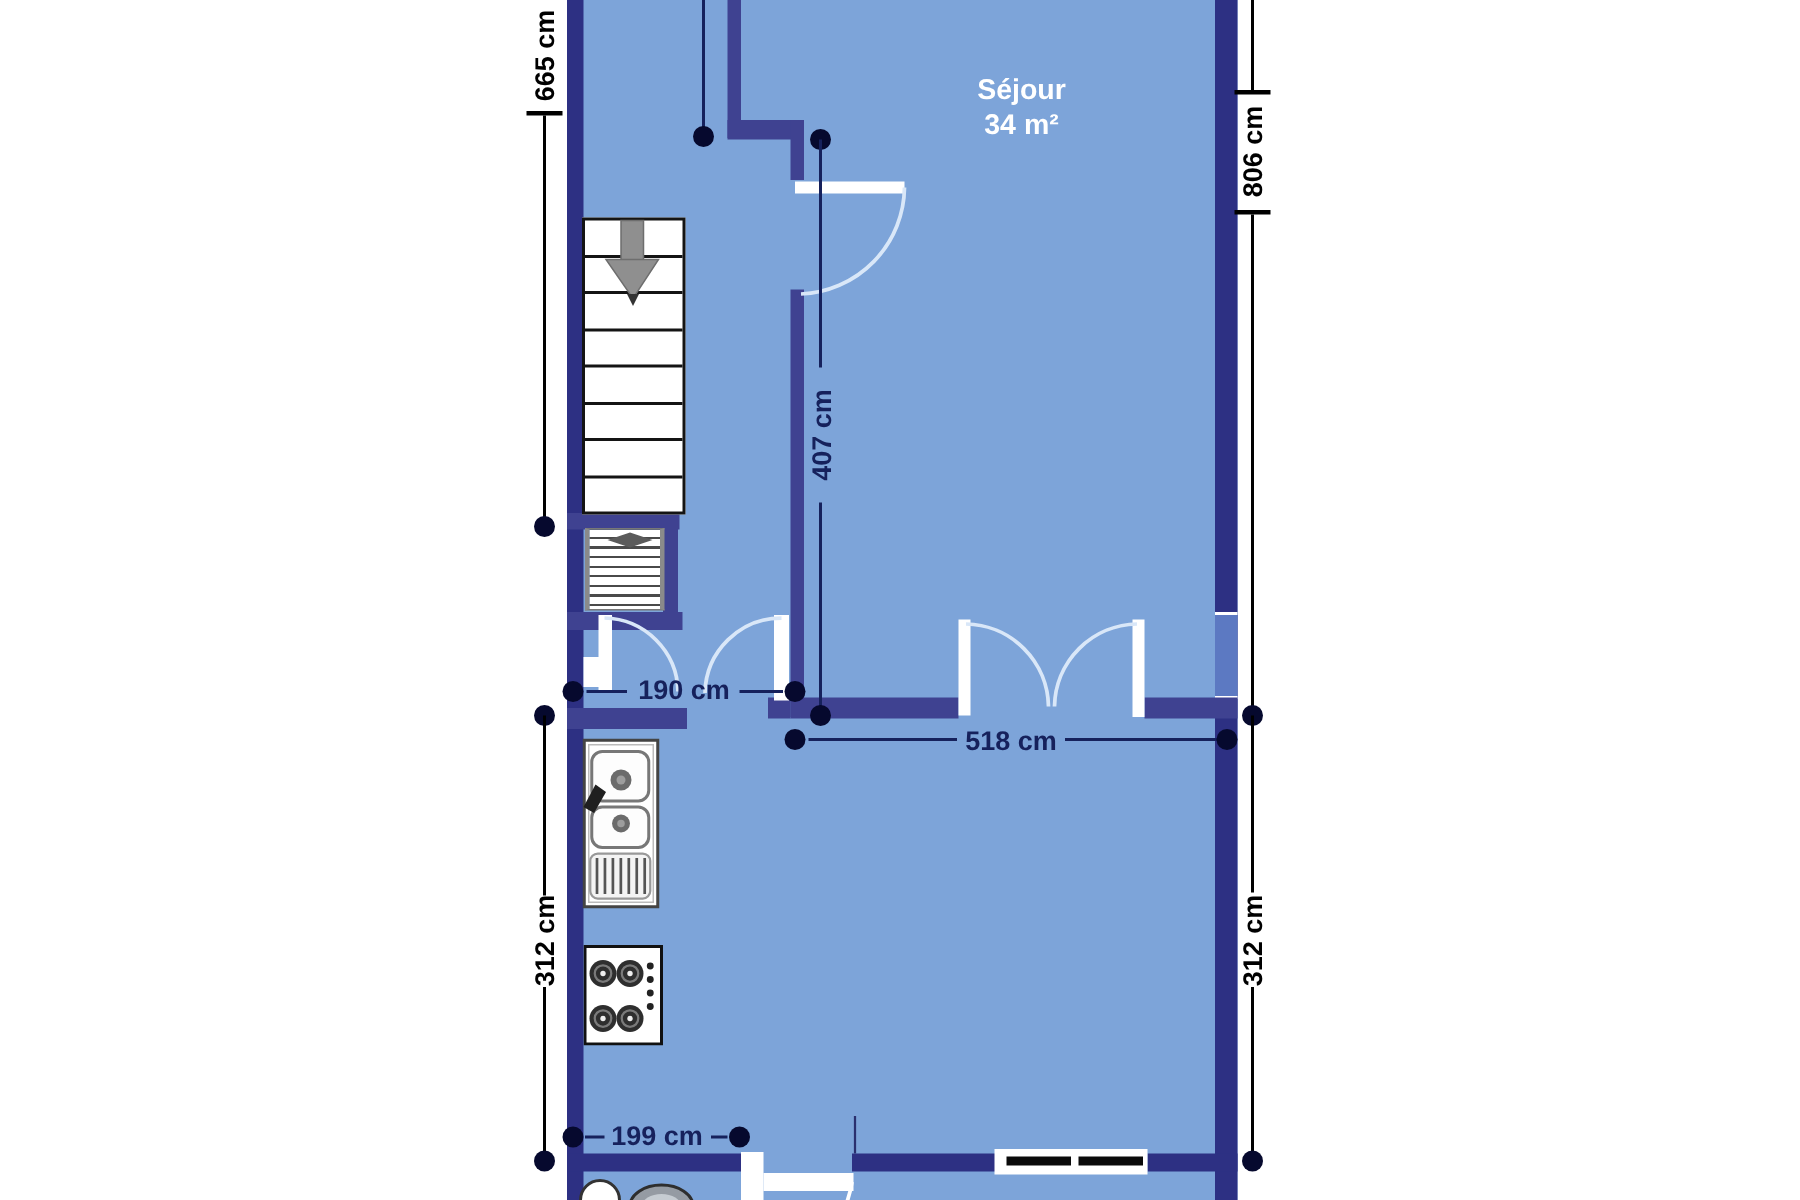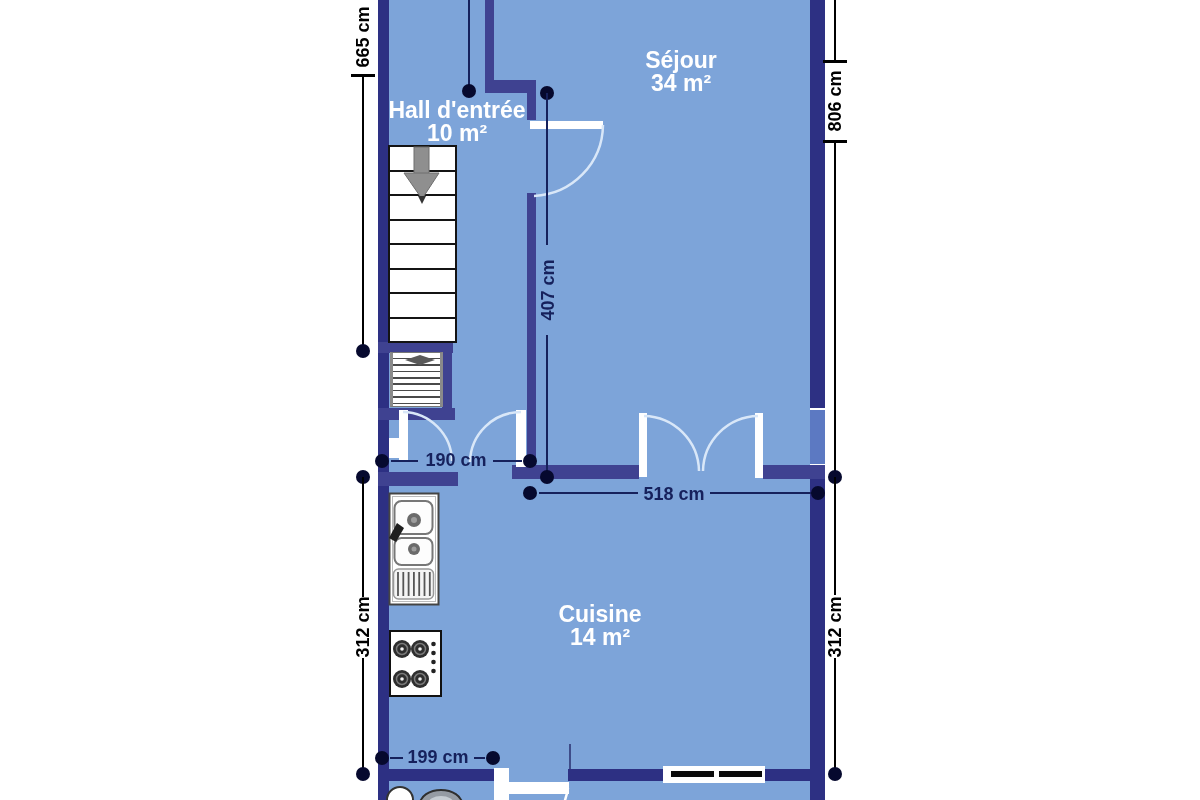--- a/index.html
+++ b/index.html
@@ -11,21 +11,21 @@
   .walli{background:#3F4291;}
   .white{background:#ffffff;}
   .dline{background:#16215C;}
   .dlineb{background:#000000;}
   .dot{width:14px;height:14px;border-radius:50%;background:#06092e;}
   .vtext{width:80px;height:20px;display:flex;align-items:center;justify-content:center;
          transform:rotate(-90deg);font-weight:700;font-size:18px;color:#000;white-space:nowrap;}
   .vtext.inner{color:#16215C;}
   .htext{width:90px;height:20px;display:flex;align-items:center;justify-content:center;
          font-weight:700;font-size:18px;color:#16215C;white-space:nowrap;}
-  .room{color:#ffffff;font-weight:700;font-size:23px;text-align:center;line-height:23px;}
+  .room{color:#ffffff;font-weight:700;font-size:19px;text-align:center;line-height:23px;}
   .stairs{background:#fff;border:2.5px solid #141414;display:flex;flex-direction:column;box-sizing:border-box;}
   .tread{flex:1;border-bottom:2.5px solid #141414;}
   .tread:last-child{border-bottom:none;}
   .louver{background:repeating-linear-gradient(to bottom,#ffffff 0 4.9px,#4a4a4a 4.9px 6.4px);
           border-left:3px solid #8a8a8a;border-right:3px solid #8a8a8a;border-top:1px solid #777;border-bottom:1px solid #777;box-sizing:border-box;}
   .glass{background:#5C79C2;border-top:2px solid #fff;border-bottom:2px solid #fff;box-sizing:border-box;}
   svg{display:block;}
 </style>
 </head>
 <body>
@@ -143,31 +143,23 @@
         <circle cx="44.5" cy="41" r="2.3"></circle>
     </g>
   </svg>
 
   <svg class="abs" style="left:385px;top:784px;" width="80" height="16" viewBox="0 0 80 16">
     <circle cx="15" cy="16" r="13" fill="#ffffff" stroke="#333" stroke-width="2"></circle>
     <ellipse cx="56" cy="20" rx="21" ry="14" fill="#959ba3" stroke="#2e2e2e" stroke-width="2"></ellipse>
     <ellipse cx="56" cy="20" rx="13" ry="8" fill="#c6ccd2"></ellipse>
   </svg>
 
-  <div class="abs room" style="left:377px;top:99px;width:160px;">
-    <div>Hall d'entrée</div>
-    <div>10 m²</div>
-  </div>
   <div class="abs room" style="left:601px;top:49px;width:160px;">
     <div>Séjour</div>
     <div>34 m²</div>
-  </div>
-  <div class="abs room" style="left:520px;top:603px;width:160px;">
-    <div>Cuisine</div>
-    <div>14 m²</div>
   </div>
 
   <div class="abs vtext" style="left:323px;top:27px;">665 cm</div>
   <div class="abs dlineb" style="left:351px;top:74px;width:24px;height:3px;"></div>
   <div class="abs dlineb" style="left:362px;top:77px;width:2px;height:274px;"></div>
   <div class="abs dot" style="left:356px;top:344px;"></div>
 
   <div class="abs dot" style="left:356px;top:470px;"></div>
   <div class="abs dlineb" style="left:362px;top:477px;width:2px;height:120px;"></div>
   <div class="abs vtext" style="left:323px;top:617px;">312 cm</div>

